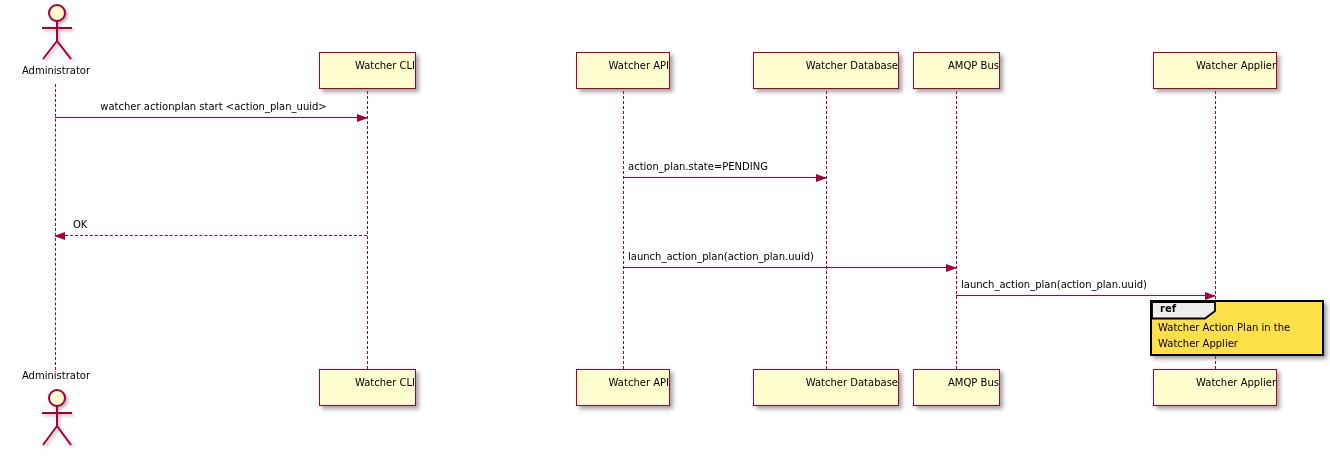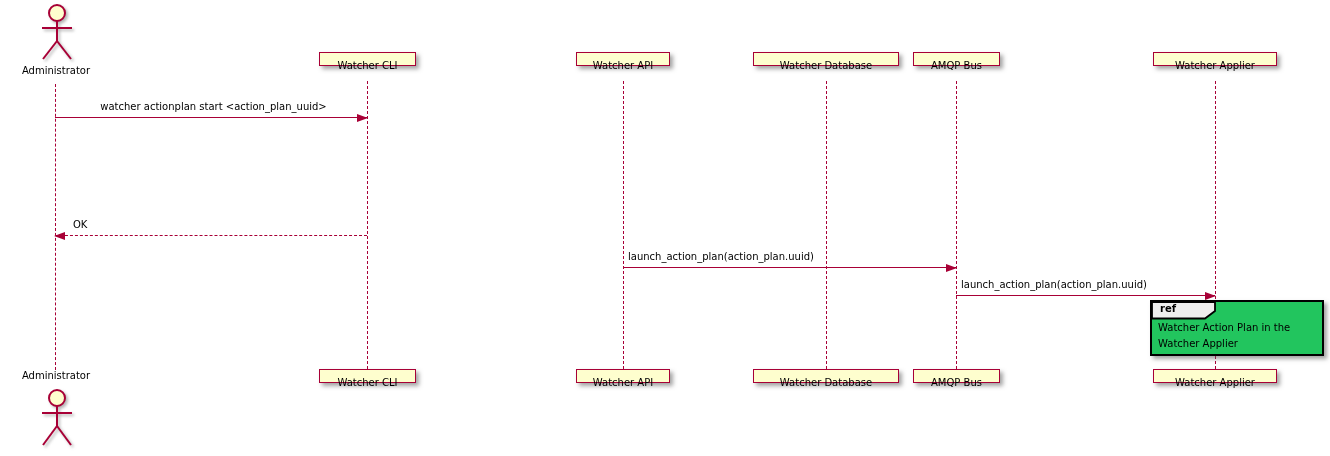--- a/index.html
+++ b/index.html
@@ -6,21 +6,21 @@
   .canvas {
     position:relative; width:1330px; height:456px; background:#ffffff;
     font-family:"DejaVu Sans", sans-serif; font-size:10px; color:#000;
     overflow:hidden;
     border-radius:9px;
   }
   .lifeline {
     position:absolute; width:0; border-left:1px dashed #A80036; z-index:1;
   }
   .participant {
-    position:absolute; height:14px; line-height:26px; text-align:center;
+    position:absolute; height:37px; line-height:26px; text-align:right;
     background:#FEFECE; border:1.5px solid #A80036; box-sizing:border-box;
     box-shadow:3px 3px 4px rgba(90,90,90,0.55); z-index:3; white-space:nowrap;
   }
   .actor-wrap { position:absolute; z-index:3; }
   .actor-wrap svg { filter:drop-shadow(2.5px 2.5px 1.5px rgba(120,120,120,0.55)); }
   .actor-label {
     position:absolute; width:110px; text-align:center; z-index:3; white-space:nowrap;
   }
   .msg { position:absolute; z-index:2; }
   .msg-label { white-space:nowrap; padding:0 0 3px 5px; line-height:14px; }
@@ -32,21 +32,21 @@
     border-top:4px solid transparent; border-bottom:4px solid transparent;
     border-left:11px solid #A80036;
   }
   .arrow-l {
     position:absolute; left:-1px; top:-4px; width:0; height:0;
     border-top:4px solid transparent; border-bottom:4px solid transparent;
     border-right:11px solid #A80036;
   }
   .ref-box {
     position:absolute; left:1150px; top:300px; width:174px; height:56px;
-    background:#22c55e; border:2px solid #000; box-sizing:border-box;
+    background:#fde047; border:2px solid #000; box-sizing:border-box;
     box-shadow:3px 3px 4px rgba(90,90,90,0.55); z-index:4;
   }
   .ref-header { position:absolute; left:-1px; top:-1px; }
   .ref-keyword {
     position:absolute; left:9px; top:0px; font-weight:bold; line-height:15px;
   }
   .ref-text { position:absolute; left:6px; top:18px; line-height:16px; white-space:nowrap; }
 </style>
 </head>
 <body>
@@ -78,20 +78,26 @@
   <div class="participant" style="left:1153px; top:52px; width:124px;">Watcher Applier</div>
 
   <div class="msg" style="left:55px; top:100px; width:312px;text-align:center;">
     <div class="msg-label">watcher actionplan start &lt;action_plan_uuid&gt;</div>
     <div class="msg-line">
         <span class="arrow-r"></span>
       </div>
   </div>
 
 
+  <div class="msg" style="left:623px; top:160px; width:203px;">
+    <div class="msg-label">action_plan.state=PENDING</div>
+    <div class="msg-line">
+        <span class="arrow-r"></span>
+      </div>
+  </div>
 
 
   <div class="msg" style="left:55px; top:218px; width:312px;">
     <div class="msg-label return">OK</div>
     <div class="msg-line dashed">
         <span class="arrow-l"></span>
       </div>
   </div>
 
   <div class="msg" style="left:623px; top:250px; width:333px;">

